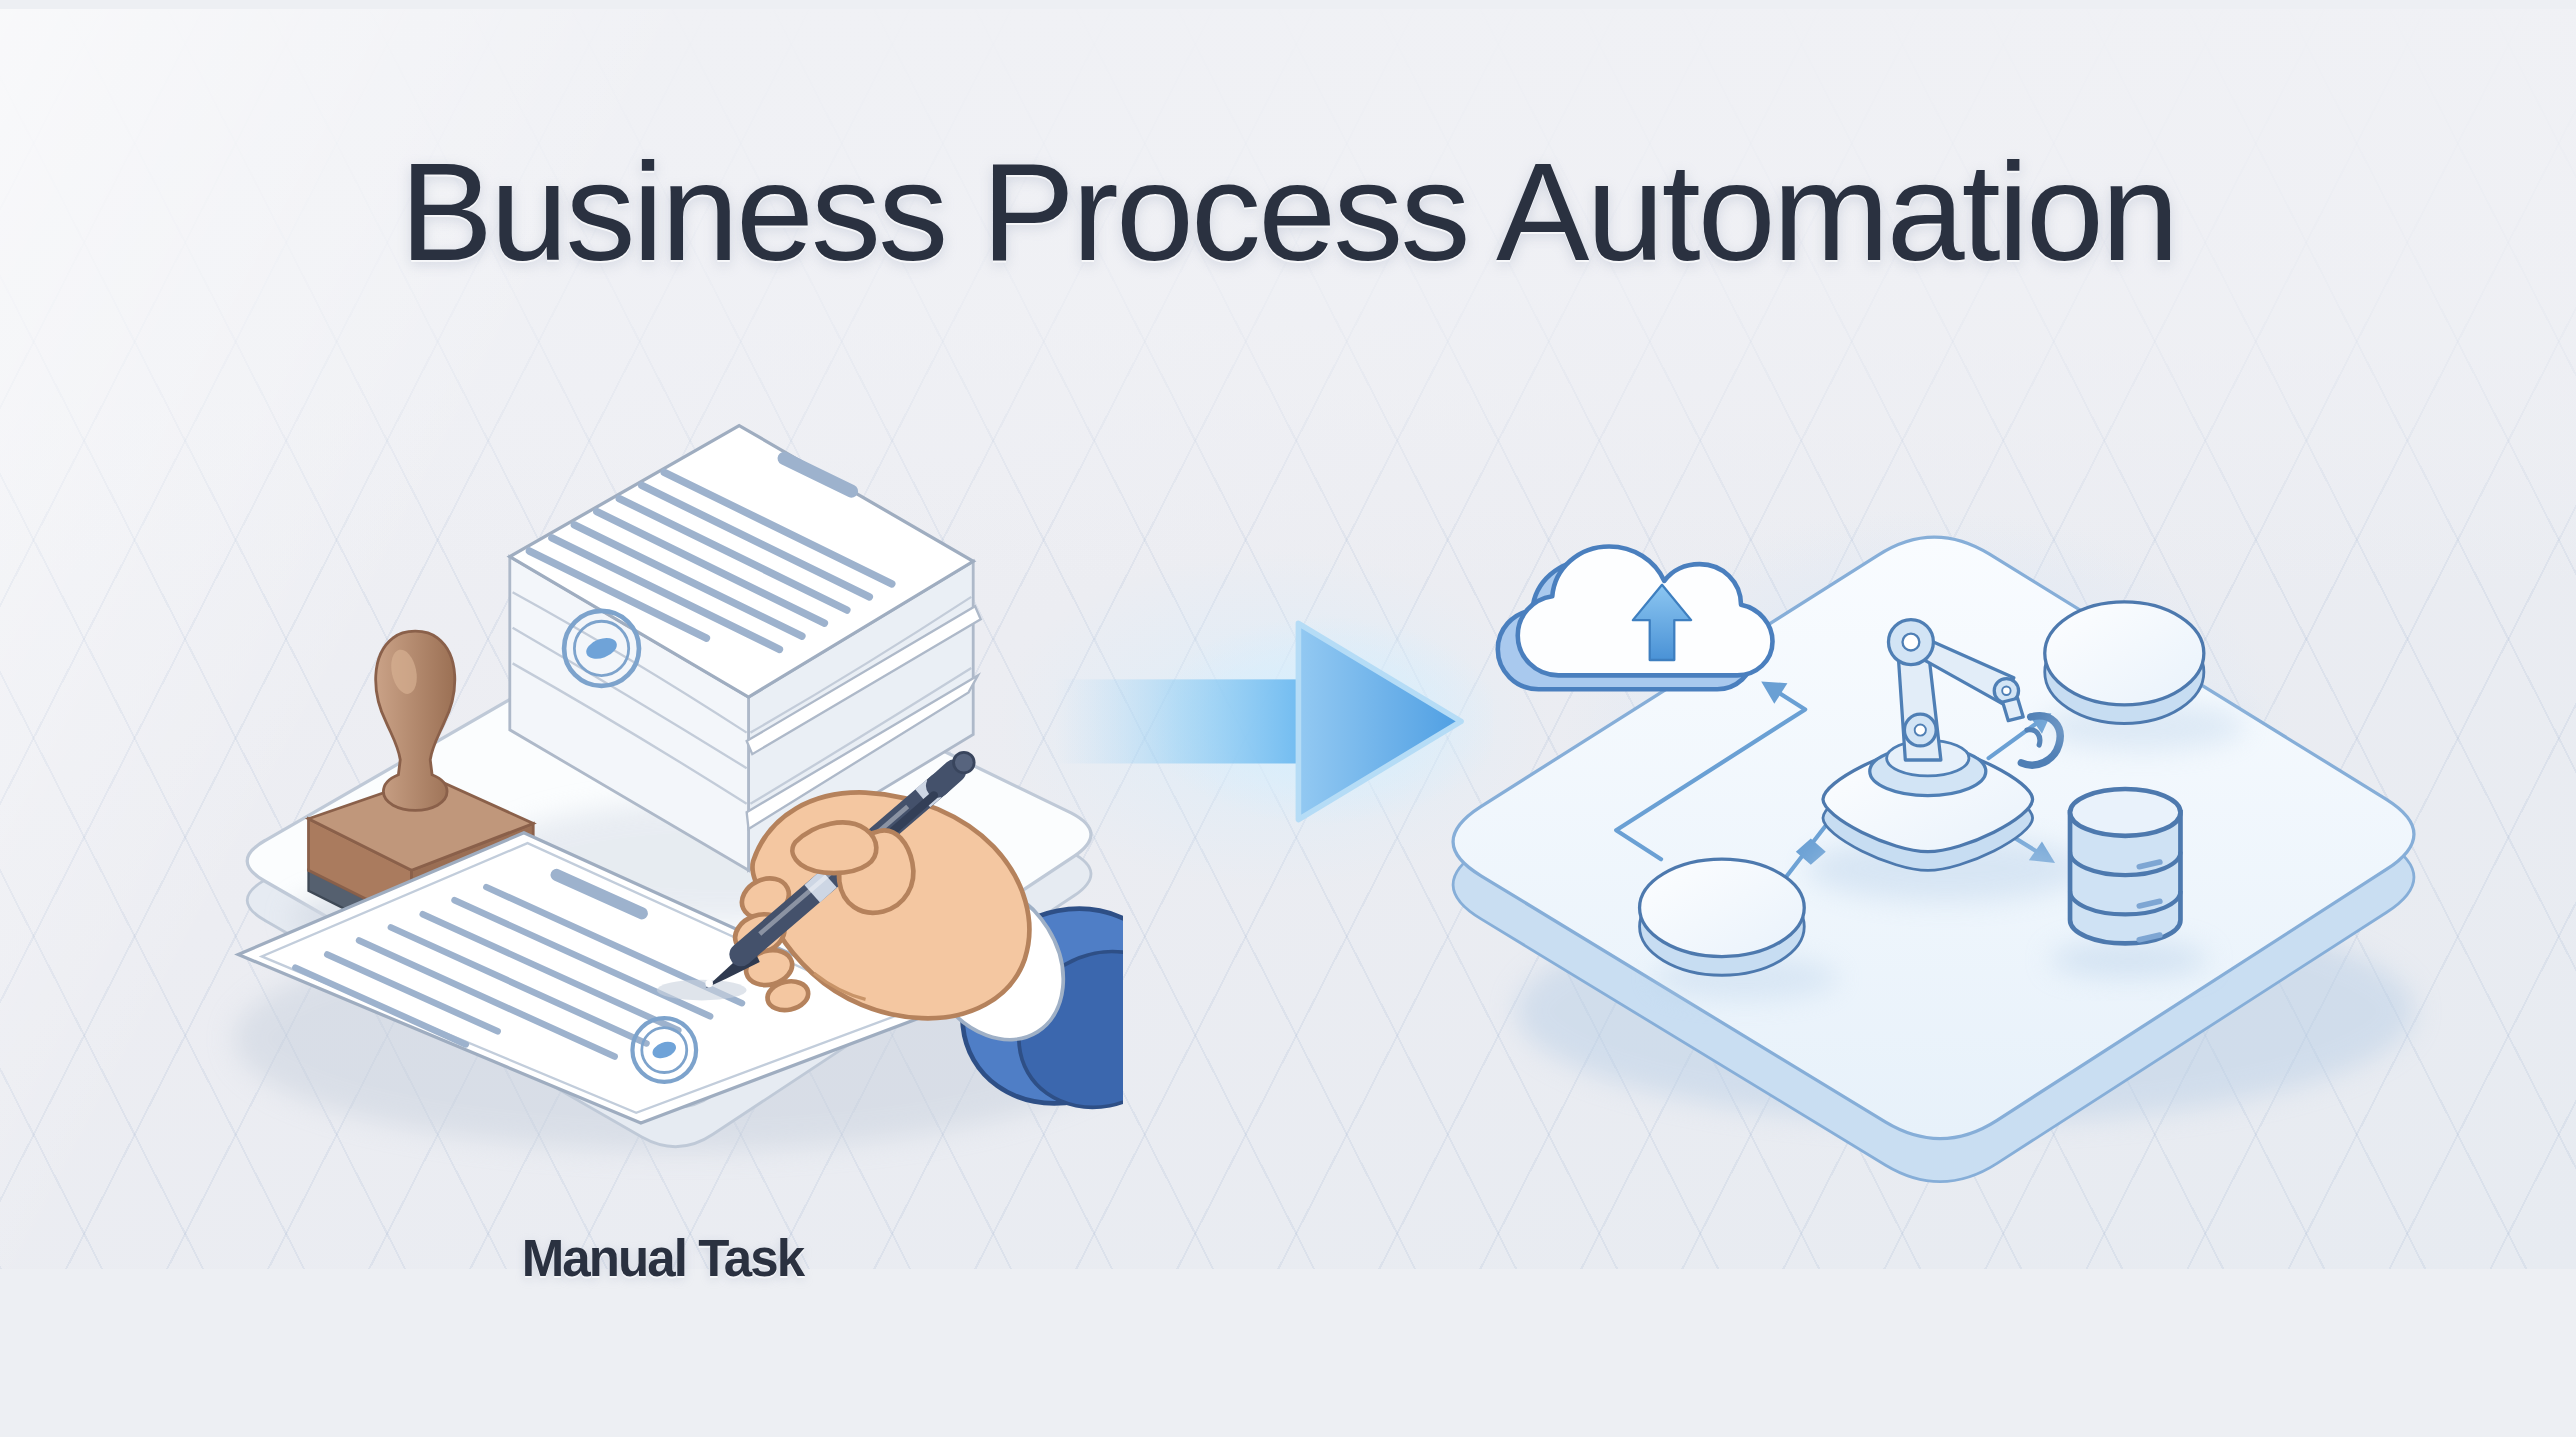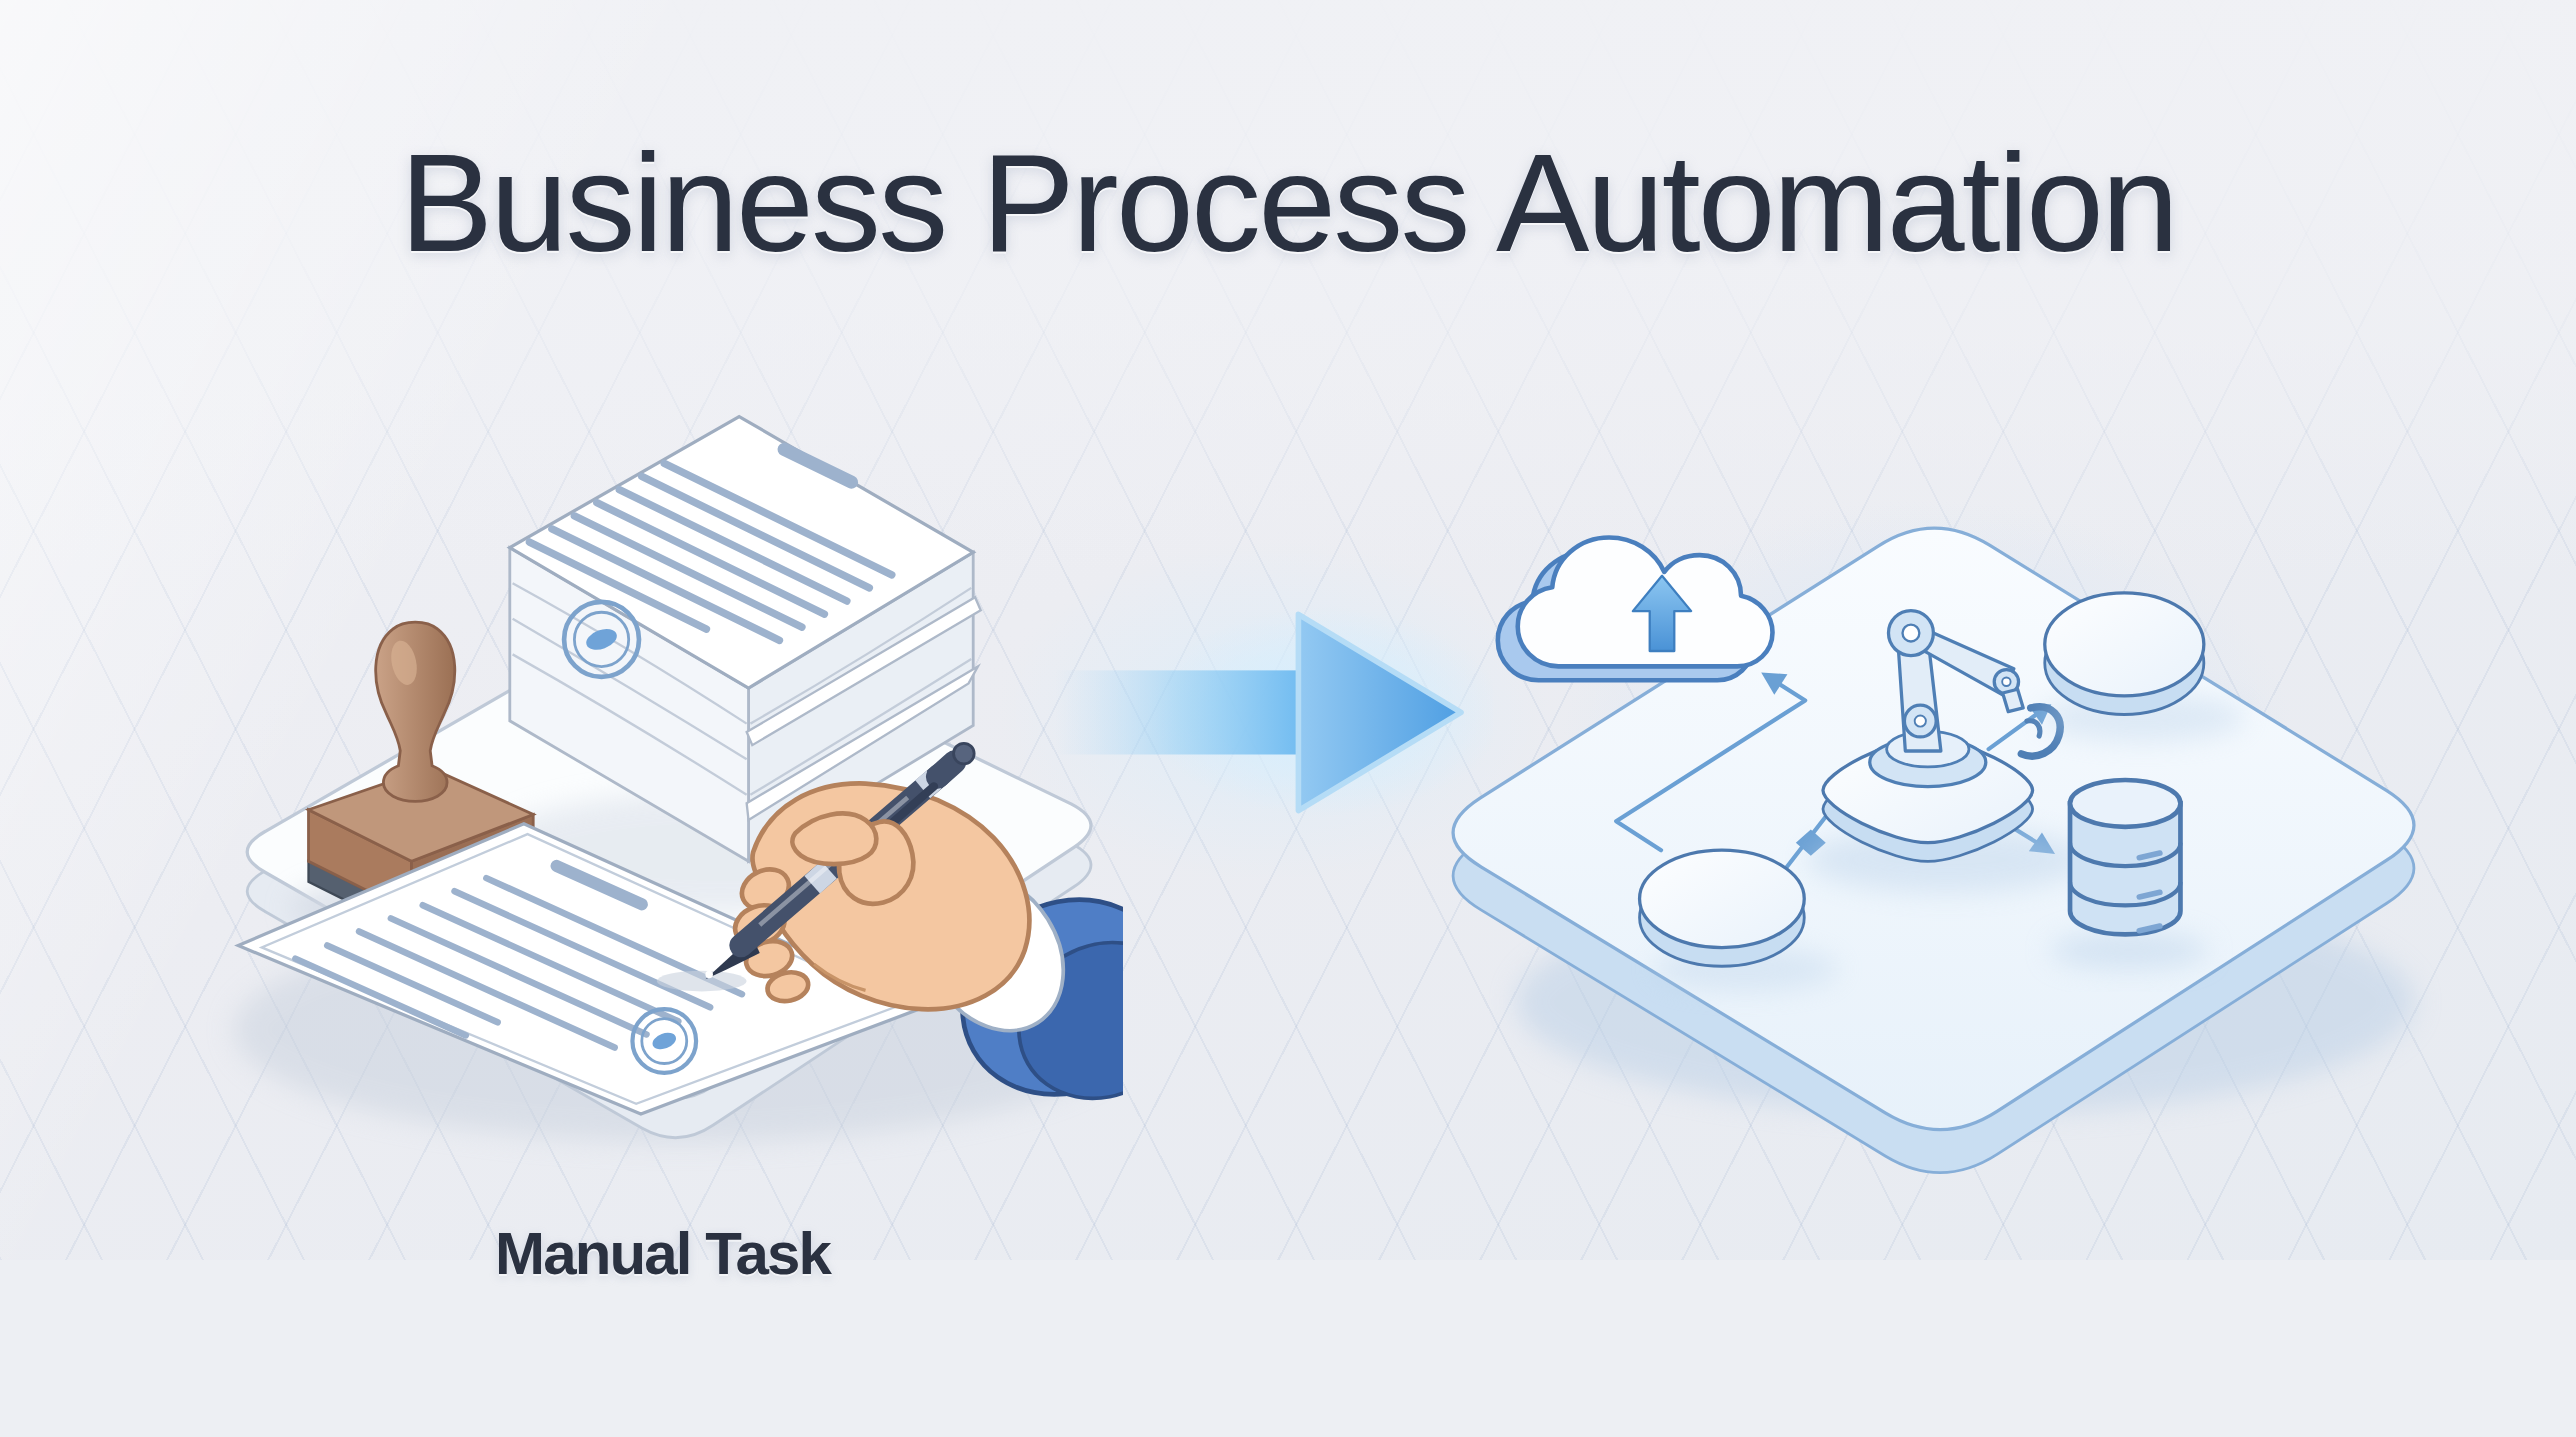--- a/index.html
+++ b/index.html
@@ -2,21 +2,21 @@
 <html style="--background: #edeff3; --title_text: #2a3140; --label_text: #2a3140; --accent_blue: #57a7e8; --outline_blue: #4d79ae; --line_blue: #6aa0d4; --platform_white: #fbfcfe; --platform_tint: #eaf2fb; --platform_side: #c9def2; --stamp_brown: #b98d70; --stamp_brown_dark: #9a6e54; --skin: #f4c7a1; --skin_outline: #b5825c; --sleeve_blue: #4a79c2; --pen_navy: #44516b; --doc_line: #9db2cd; --seal_blue: #6fa3d8; --paper_edge: #aab6c6;font-size:15px"><head>
 <meta charset="utf-8">
 <style>
   html,body{margin:0;padding:0;}
   body{
     width:2576px;height:1438px;overflow:hidden;
     font-family:"Liberation Sans","DejaVu Sans",sans-serif;
     background:var(--background,#edeff3);
   }
   .canvas{position:relative;width:2576px;height:1260px;
-    background:linear-gradient(160deg,#f1f2f6 0%,#ecedf2 45%,#e7ebf1 100%);}
+    background:linear-gradient(160deg,#f1f2f6 0%,#ecedf2 45%,#e7ebf1 100%);margin-top:9px;}
   
   .canvas::before{content:"";position:absolute;inset:0;
     background-image:
       repeating-linear-gradient(117deg, rgba(140,163,198,.14) 0 1.9px, transparent 1.9px 90px),
       repeating-linear-gradient(63deg, rgba(140,163,198,.14) 0 1.9px, transparent 1.9px 90px);
   }
   
   .canvas::after{content:"";position:absolute;inset:0;z-index:1;pointer-events:none;
     background:
       radial-gradient(524px 356px at 1928px 749px, rgba(203,227,250,.55), rgba(203,227,250,0) 70%),
@@ -25,21 +25,21 @@
       linear-gradient(180deg, rgba(240,241,245,.96) 0%, rgba(240,241,245,.75) 22%, rgba(240,241,245,0) 46%);
   }
   .layer{position:absolute;z-index:2;}
   .page-title{
     top:133px;left:0;width:100%;text-align:center;
     font-size:140px;font-weight:400;letter-spacing:-2.8px;line-height:1;
     color:var(--title_text,#2a3140);
     text-shadow:0 1.9px 0 rgba(255,255,255,.7), 0 3.7px 13px rgba(170,180,200,.45);
   }
   .caption{
-    font-size:60px;font-weight:700;letter-spacing:-1.9px;line-height:1;
+    font-size:51px;font-weight:700;letter-spacing:-1.9px;line-height:1;
     color:var(--label_text,#2a3140);text-align:center;
     text-shadow:0 1.9px 0 rgba(255,255,255,.6), 0 2.8px 9.4px rgba(170,180,200,.4);
   }
   .caption.left{top:1224px;left:232px;width:861px;}
   .caption.right{top:1224px;left:1444px;width:973px;}
 
   
   .platTopL{fill:#fbfdfe;stroke:#bfc9d7;stroke-width:3.5;}
   .platSideL{fill:#e6ebf2;stroke:#bfc9d7;stroke-width:3;}
   .platTopR{fill:url(#rplat);stroke:#86aed8;stroke-width:3.5;}

